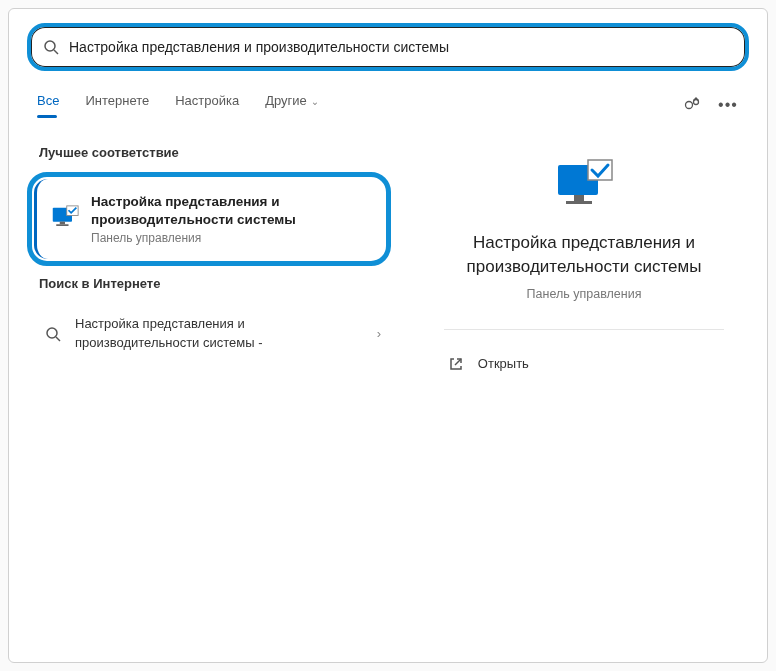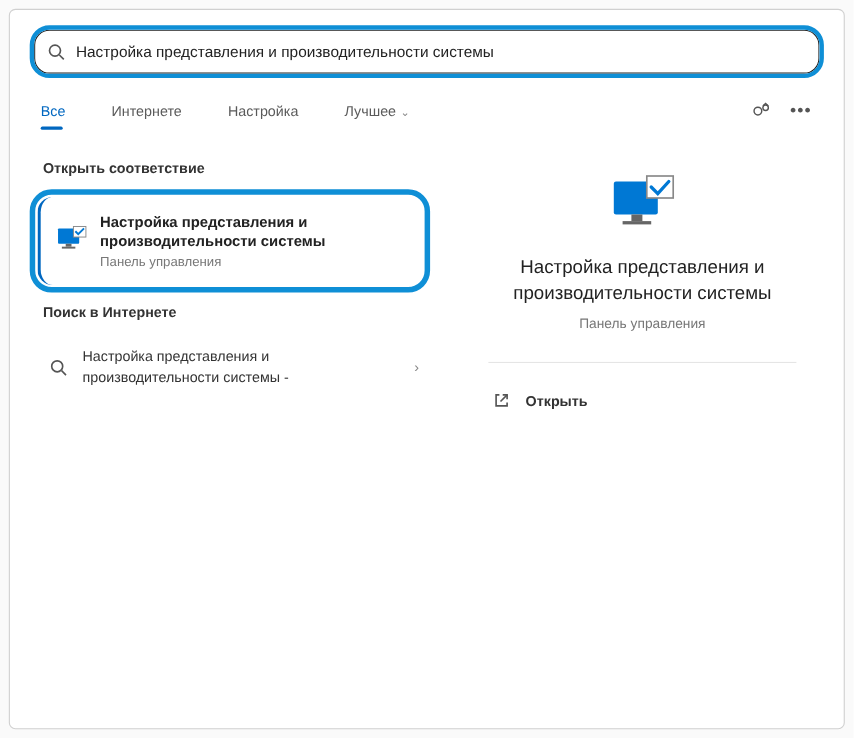--- a/index.html
+++ b/index.html
@@ -61,24 +61,23 @@
       font-size: 14px;
       color: #222;
       flex: 1;
       border: none;
       outline: none;
       background: transparent;
     }
     
     .tabs-row {
       display: flex;
-      align-items: center;
+      align-items: flex-end;
       padding: 6px 28px 0 28px;
       border-bottom: 1px solid transparent;
-      gap: 16px;
     }
     .tab {
       font-size: 13px;
       color: #5a5a5a;
       padding: 8px 0;
       margin-right: 26px;
       cursor: pointer;
       position: relative;
     }
     .tab.active {
@@ -225,26 +224,25 @@
       margin-top: 8px;
     }
     .divider {
       width: 86%;
       height: 1px;
       background: #e5e5e5;
       margin: 28px 0 18px 0;
     }
     .action-row {
       display: flex;
-      align-items: flex-end;
+      align-items: flex-start;
       width: 86%;
       padding: 8px 4px;
       cursor: pointer;
       border-radius: 4px;
-      font-weight: bold;
     }
     .open-icon {
       width: 16px;
       height: 16px;
       margin-right: 14px;
       color: #555;
     }
     .action-label {
       font-size: 13px;
       color: #333;
@@ -267,38 +265,38 @@
         <input class="search-text" type="text" value="Настройка представления и производительности системы" style="">
       </div>
     </div>
   </div>
 
   <div class="tabs-row">
     <div class="tab active">Все</div>
     <div class="tab">Интернете</div>
     <div class="tab">Настройка</div>
     <div class="tab">
-      <span>Лучшее</span><span class="tab-chevron">⌄</span>
+      <span>Другие</span><span class="tab-chevron">⌄</span>
     </div>
     <div class="tabs-spacer"></div>
     <div class="tabs-right">
       <div class="account-icon">
         <svg width="20" height="20" viewBox="0 0 20 20" fill="none" stroke="#555" stroke-width="1.3">
           <circle cx="7" cy="10" r="3.5"></circle>
           <circle cx="14" cy="7" r="2.5"></circle>
           <path d="M12 5 L14 3 L16 5" stroke-linecap="round"></path>
         </svg>
       </div>
       <div class="more-icon">•••</div>
     </div>
   </div>
 
   <div class="content">
     <div class="left-pane">
-      <div class="section-header">Открыть соответствие</div>
+      <div class="section-header">Лучшее соответствие</div>
 
       <div class="best-match-outer">
         <div class="best-match">
           <span class="monitor-icon-sm">
             <svg viewBox="0 0 32 28">
               <rect x="2" y="3" width="22" height="16" rx="1" fill="#0078d4"></rect>
               <rect x="10" y="19" width="6" height="3" fill="#666"></rect>
               <rect x="6" y="22" width="14" height="2" fill="#666"></rect>
               <rect x="18" y="1" width="13" height="11" fill="#fff" stroke="#888" stroke-width="1"></rect>
               <path d="M20 6 L23 9 L29 3" stroke="#0078d4" stroke-width="2" fill="none"></path>

